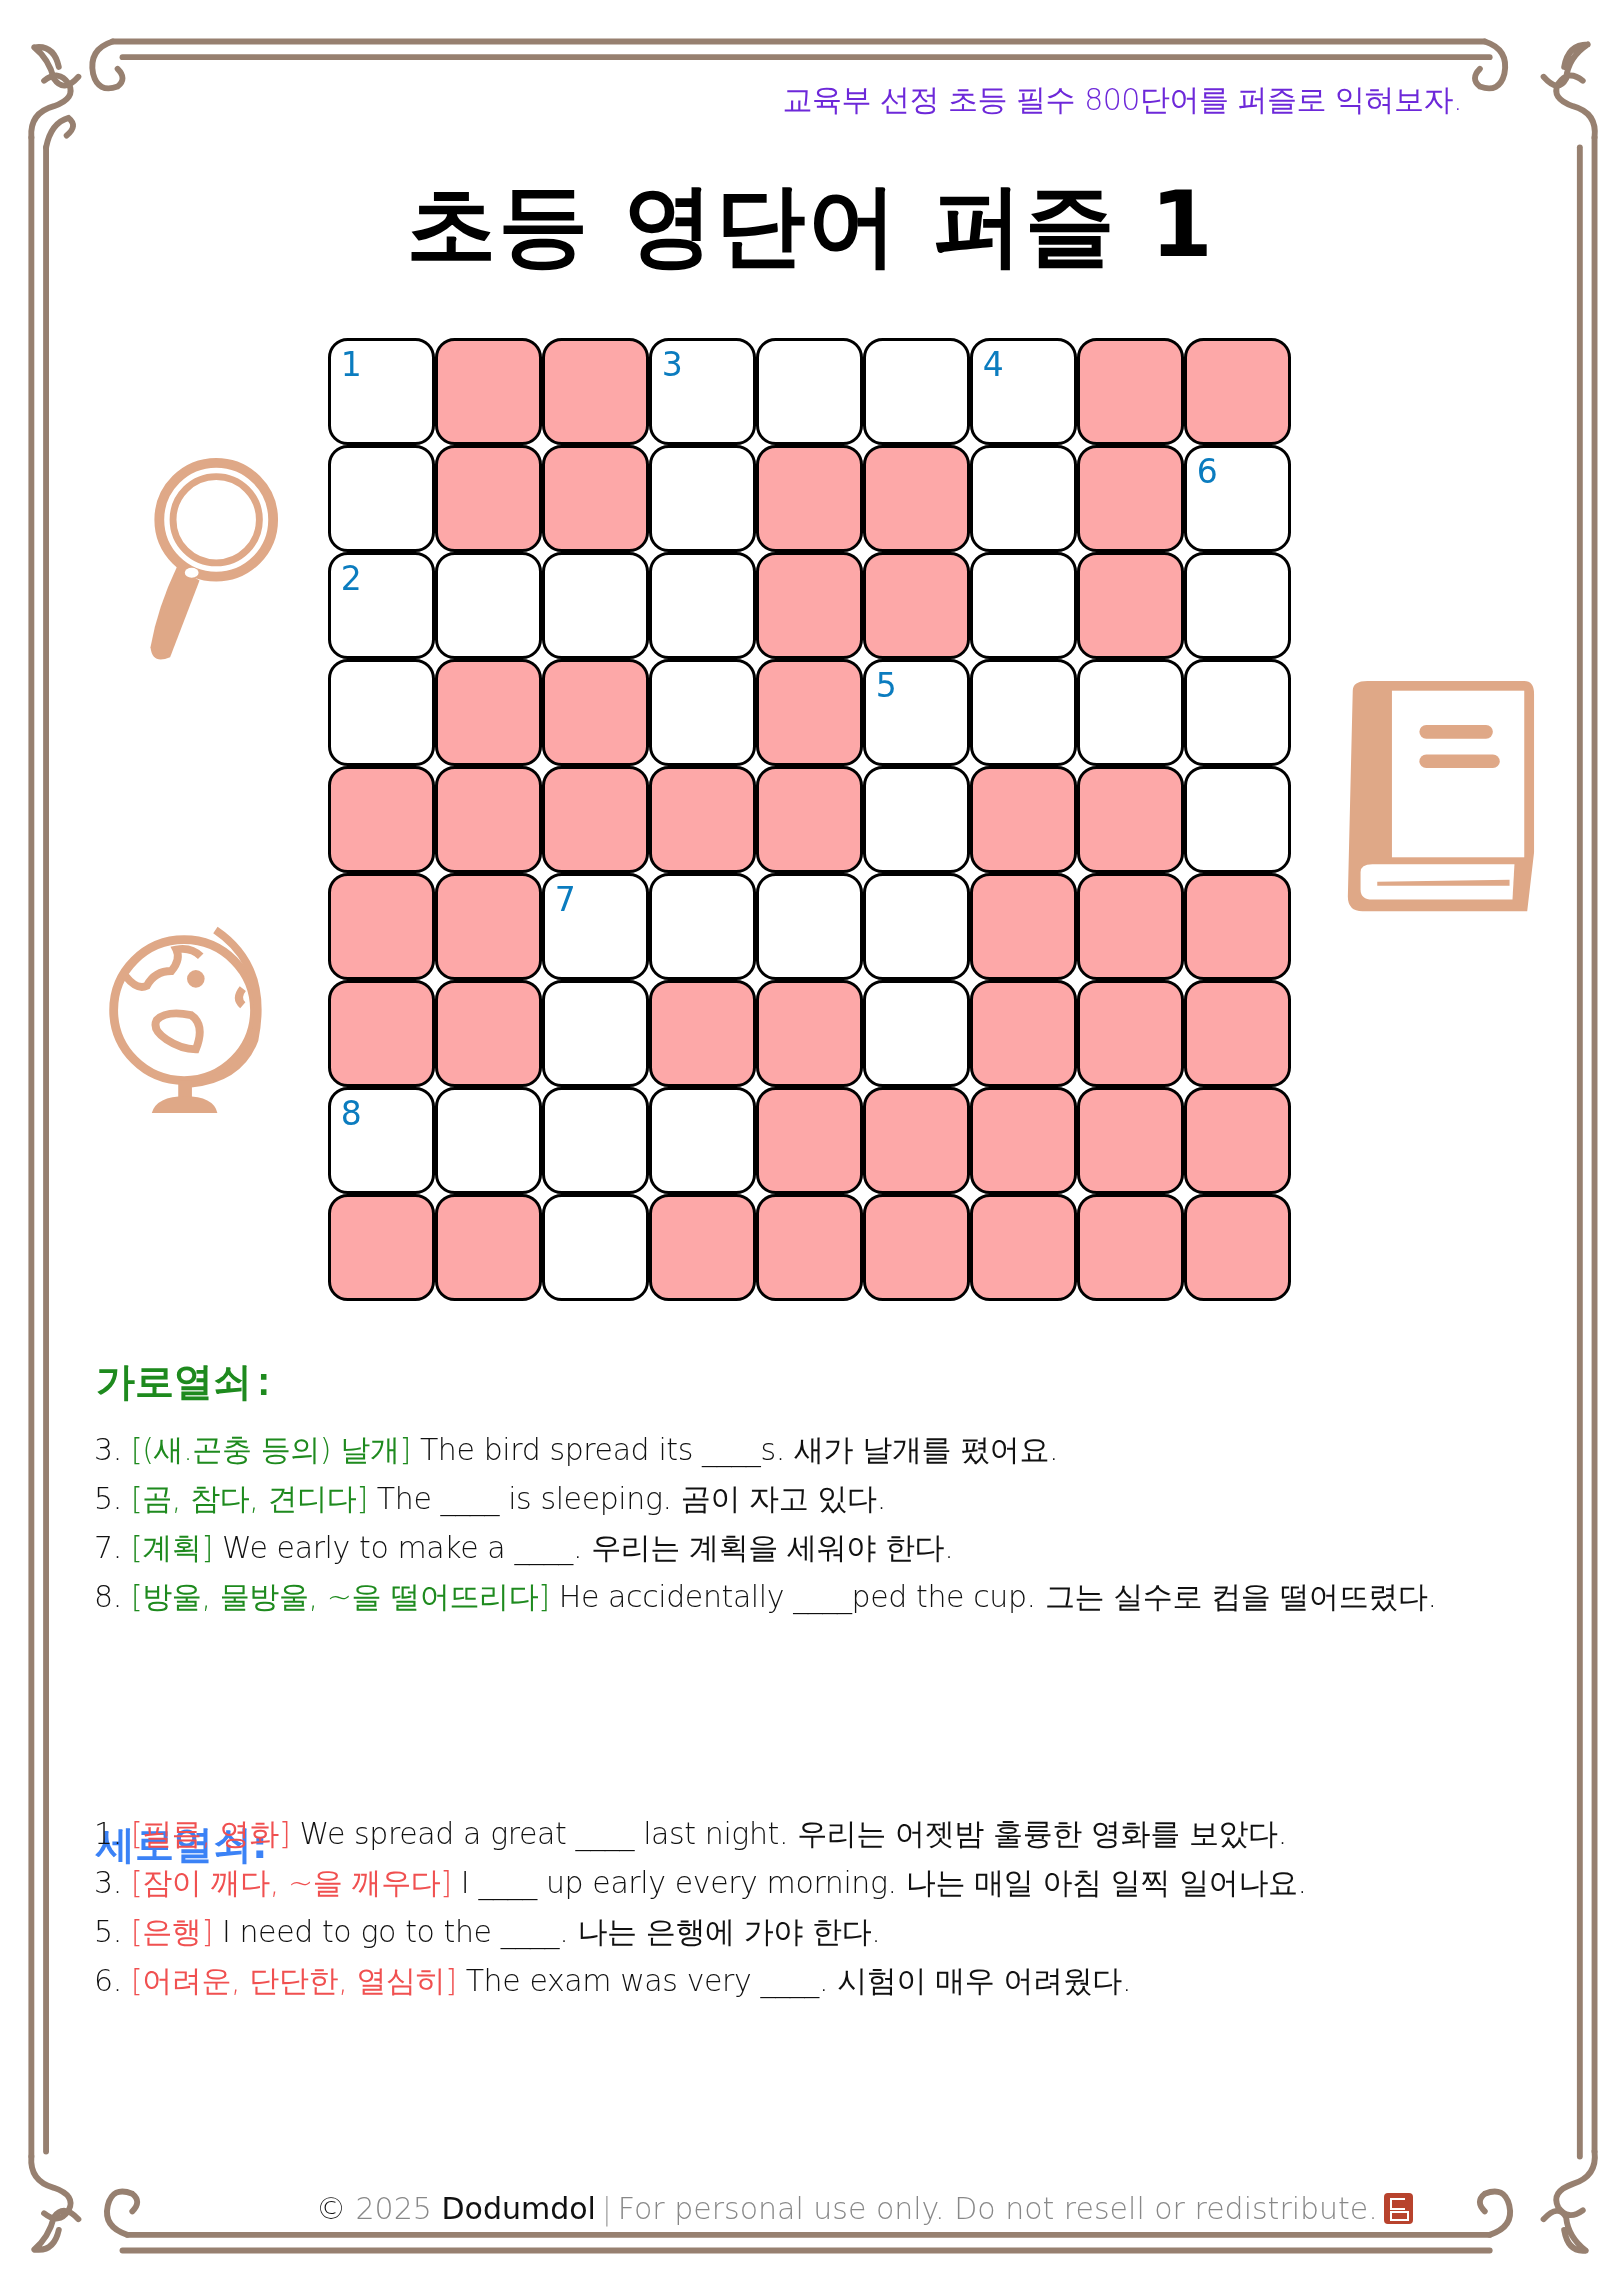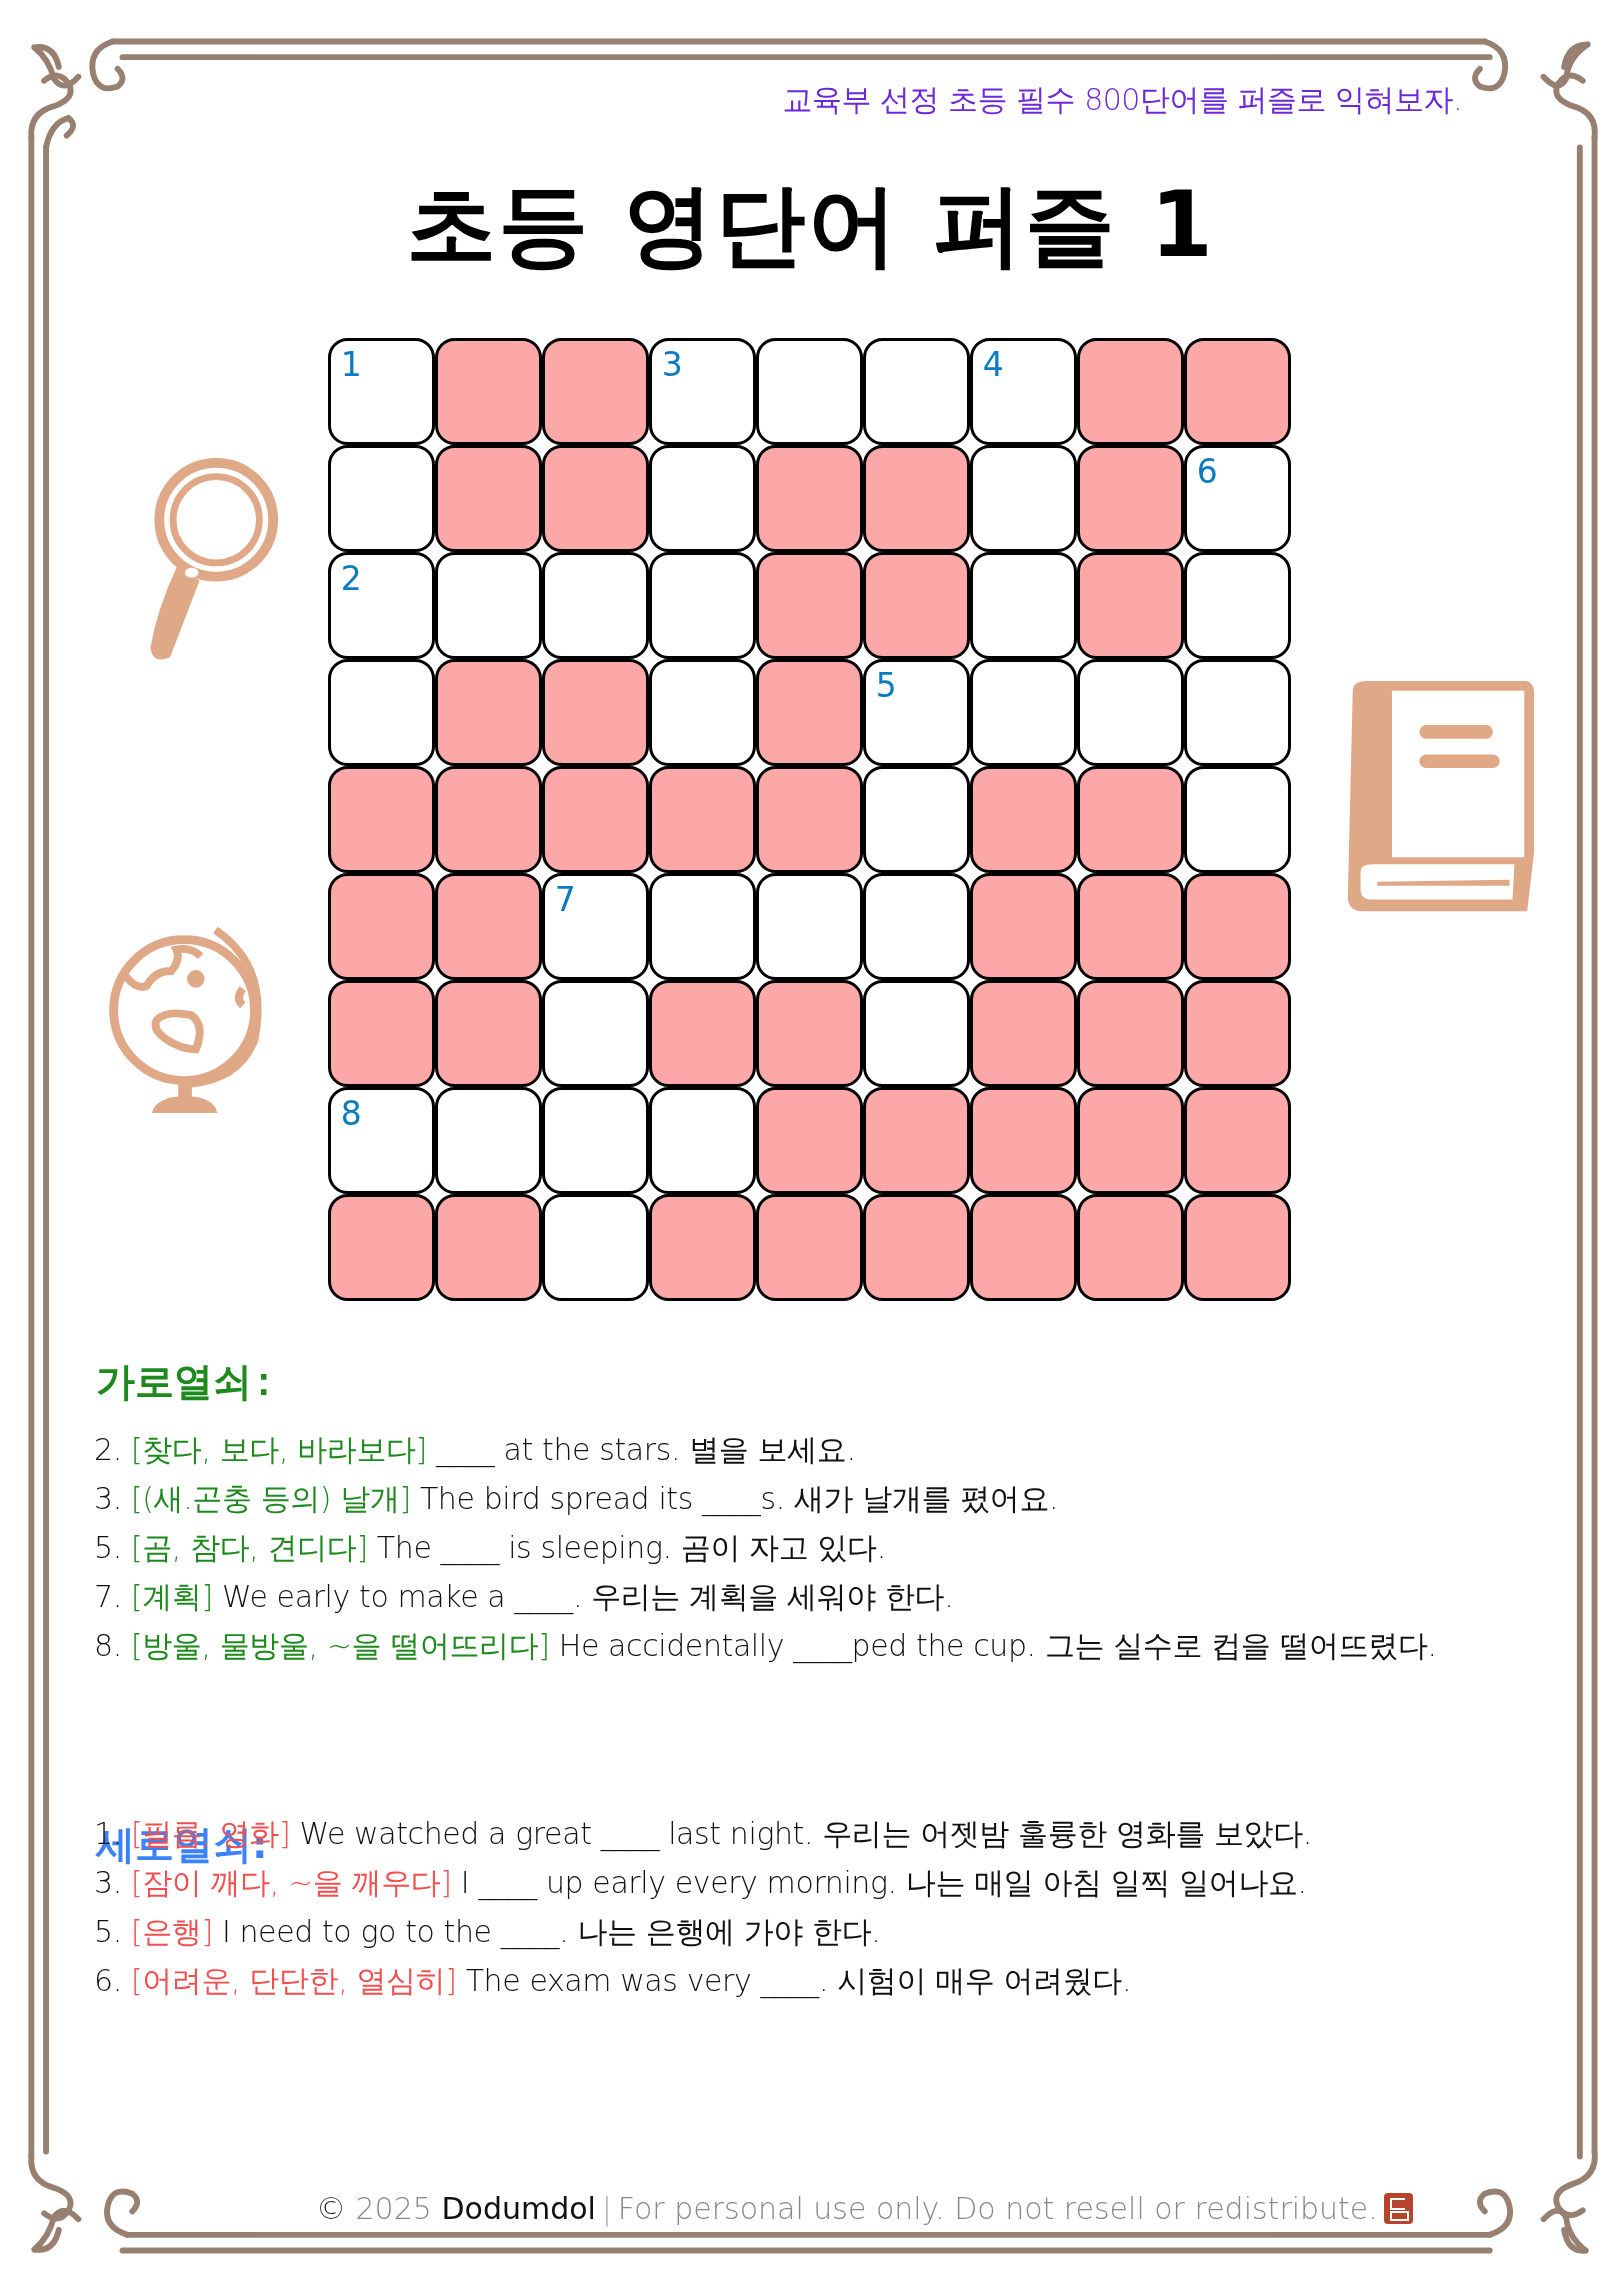--- a/index.html
+++ b/index.html
@@ -193,30 +193,29 @@
     <div class="cell blocked"></div>
     <div class="cell blocked"></div>
     <div class="cell blocked"></div>
     <div class="cell blocked"></div>
     <div class="cell blocked"></div>
     <div class="cell blocked"></div>
   </div>
 
 <div class="section-title across">가로열쇠:</div>
 <ul class="clues across" id="across-list">
-    <li class="clue"><span>2. </span><span class="meaning green">[찾다, 보다, 바라보다]</span><span> ____ at the stars. 별을 보세요.</span></li>
     <li class="clue"><span>3. </span><span class="meaning green">[(새.곤충 등의) 날개]</span><span> The bird spread its ____s. 새가 날개를 폈어요.</span></li>
     <li class="clue"><span>5. </span><span class="meaning green">[곰, 참다, 견디다]</span><span> The ____ is sleeping. 곰이 자고 있다.</span></li>
     <li class="clue"><span>7. </span><span class="meaning green">[계획]</span><span> We early to make a ____. 우리는 계획을 세워야 한다.</span></li>
     <li class="clue"><span>8. </span><span class="meaning green">[방울, 물방울, ~을 떨어뜨리다]</span><span> He accidentally ____ped the cup. 그는 실수로 컵을 떨어뜨렸다.</span></li>
   </ul>
 
 <div class="section-title down">세로열쇠:</div>
 <ul class="clues down" id="down-list">
-    <li class="clue"><span>1. </span><span class="meaning red">[필름, 영화]</span><span> We watched a great ____ last night. 우리는 어젯밤 훌륭한 영화를 보았다.</span></li>
+    <li class="clue"><span>1. </span><span class="meaning red">[필름, 영화]</span><span> We spread a great ____ last night. 우리는 어젯밤 훌륭한 영화를 보았다.</span></li>
     <li class="clue"><span>3. </span><span class="meaning red">[잠이 깨다, ~을 깨우다]</span><span> I ____ up early every morning. 나는 매일 아침 일찍 일어나요.</span></li>
     <li class="clue"><span>5. </span><span class="meaning red">[은행]</span><span> I need to go to the ____. 나는 은행에 가야 한다.</span></li>
     <li class="clue"><span>6. </span><span class="meaning red">[어려운, 단단한, 열심히]</span><span> The exam was very ____. 시험이 매우 어려웠다.</span></li>
   </ul>
 
 <div class="footer">
   <span class="copy">©</span><span> 2025 </span><span class="brand">Dodumdol</span><span class="sep">|</span><span>For personal use only. Do not resell or redistribute.</span><span class="logo"></span>
 </div>
 
 

